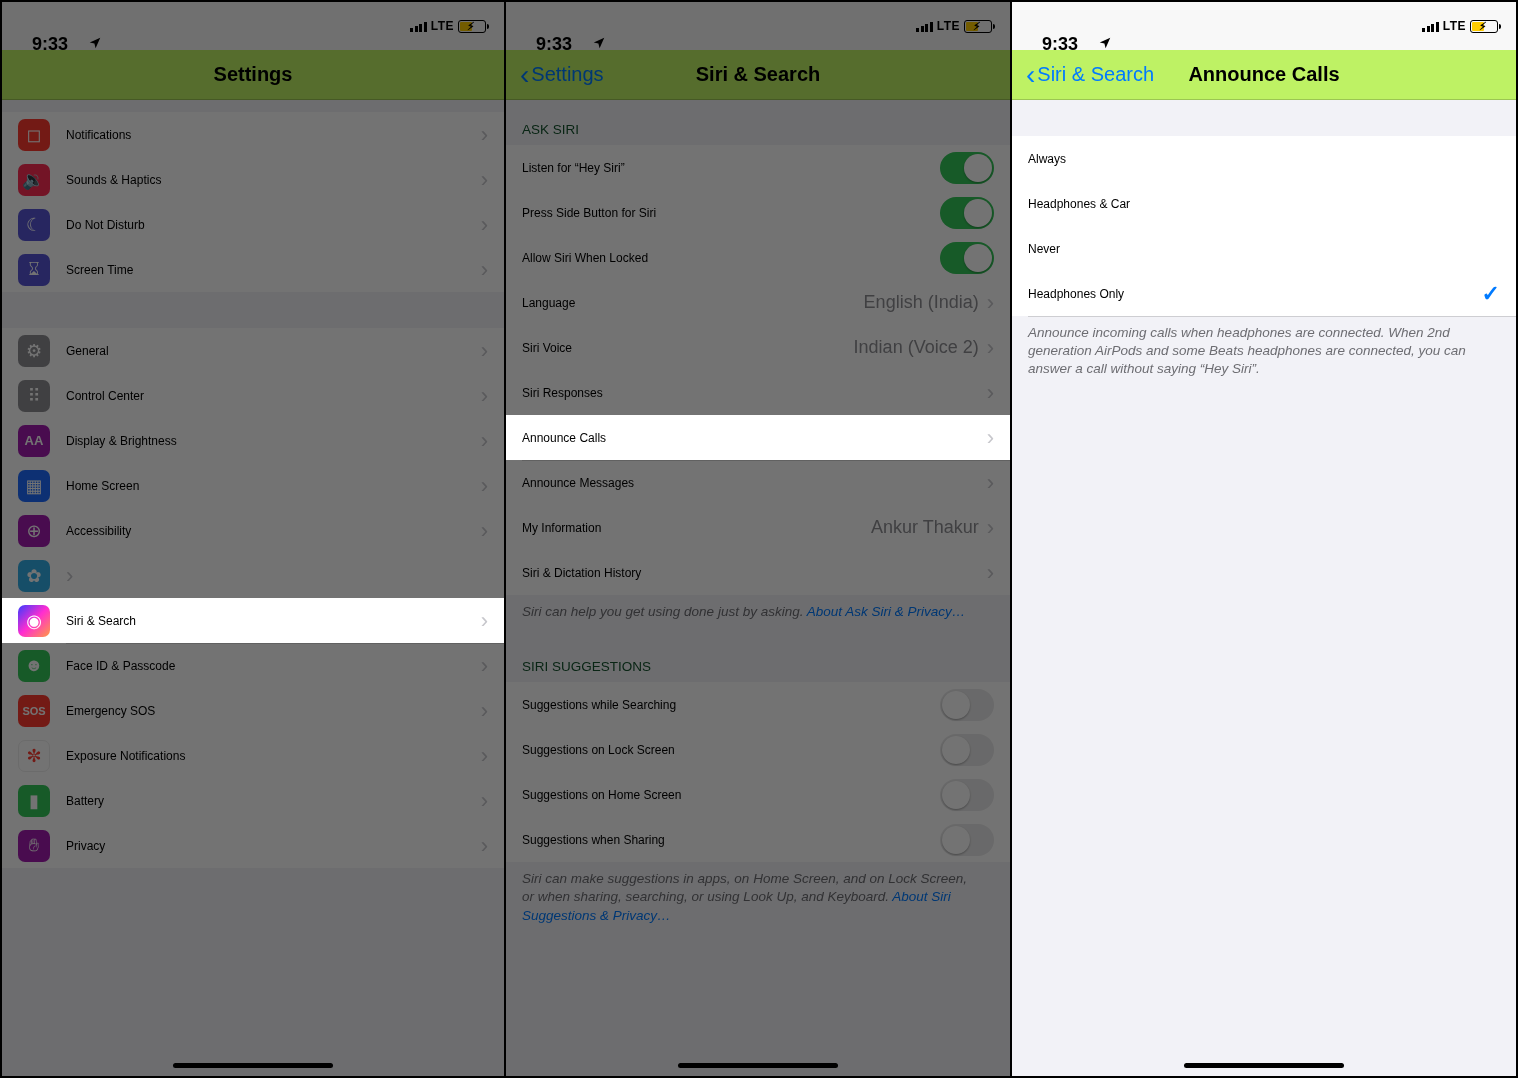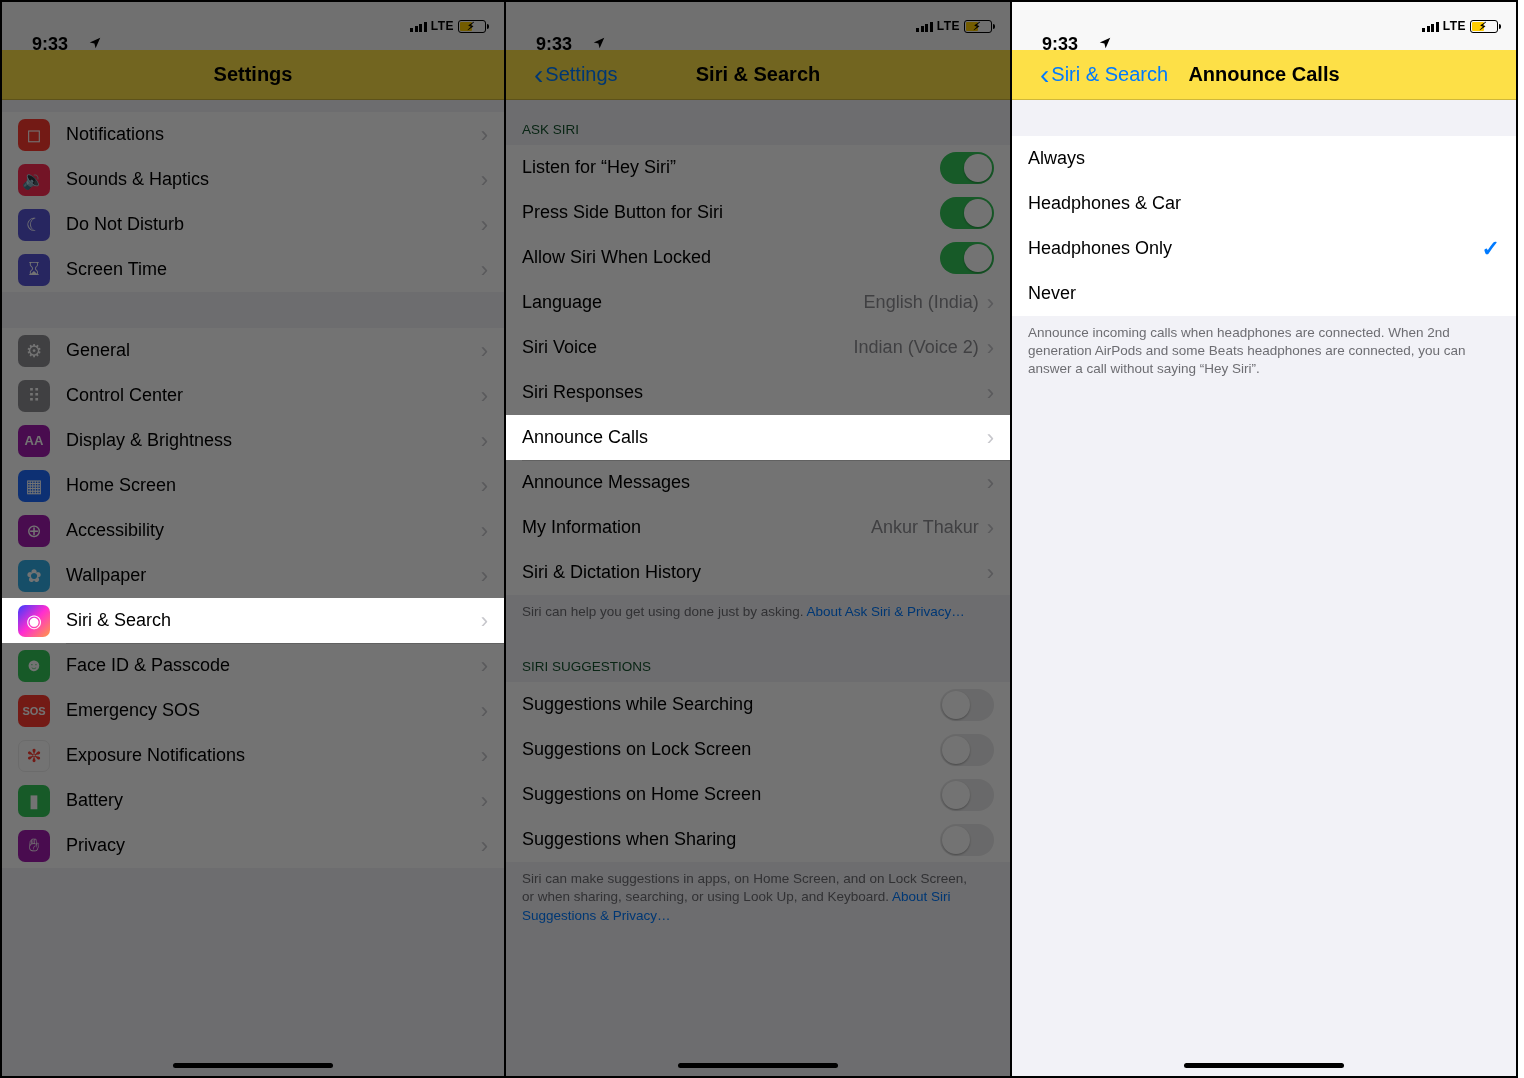--- a/index.html
+++ b/index.html
@@ -51,24 +51,24 @@
   .sig-bars span:nth-child(4){height:10px;}
   .lte { font-size:12px; font-weight:700; letter-spacing:0.5px;}
   .battery { width:28px; height:13px; border:1.5px solid #000; border-radius:3px; position:relative;}
   .battery::after{content:"";position:absolute;right:-4px;top:3px;width:2.5px;height:5px;background:#000;border-radius:0 2px 2px 0;}
   .bat-fill{position:absolute;left:1px;top:1px;bottom:1px;width:45%;background:#ffcc00;border-radius:1px;}
   .bolt{position:absolute;left:8px;top:-1px;font-size:11px;color:#000;}
   .nav-bar {
     height: 50px;
     display:flex;
     align-items:center;
-    background:#fde047;
+    background:#bef264;
     border-bottom:0.5px solid rgba(0,0,0,0.18);
     position: relative;
-    padding: 0 28px;
+    padding: 0 14px;
   }
   .nav-title-center{
     position:absolute; left:0; right:0; text-align:center;
     font-size:20px; font-weight:600;
   }
   .nav-back{
     display:flex; align-items:center; gap:2px;
     color:#007aff; font-size:20px; z-index:2;
   }
   .nav-back .chev{ font-size:28px; line-height:1; font-weight:300;}
@@ -90,37 +90,37 @@
   .row .divider{
     position:absolute; left:64px; right:0; bottom:0;
     height:0.5px; background: rgba(0,0,0,0.15);
   }
   .row.noicon .divider{ left:16px;}
   .icon-box{
     width:32px; height:32px; border-radius:7px;
     display:flex; align-items:center; justify-content:center;
     margin-right:16px; flex-shrink:0; color:#fff; font-size:18px;
   }
-  .row-label{ font-size:18px; flex:1 1 auto;}
+  .row-label{ font-size:12px; flex:1 1 auto;}
   .chevron{ color:#c7c7cc; font-size:22px; font-weight:300;}
   .row-value{ color:#8e8e93; font-size:18px; margin-right:8px;}
   .toggle{
     width:54px; height:32px; border-radius:16px; position:relative;
   }
   .toggle.on{ background:#34c759;}
   .toggle.off{ background:#e9e9ea;}
   .toggle .knob{
     position:absolute; top:2px; width:28px; height:28px; border-radius:50%;
     background:#fff; box-shadow:0 1px 2px rgba(0,0,0,0.3);
   }
   .toggle.on .knob{ right:2px;}
   .toggle.off .knob{ left:2px;}
   .footer-text{
     padding:8px 30px 16px 16px;
-    font-size:13.5px; color:#6d6d72; line-height:1.35;
+    font-size:13.5px; color:#6d6d72; line-height:1.35;font-style:italic;
   }
   .footer-text a{ color:#007aff; text-decoration:none;}
   .check{
     color:#007aff; font-size:22px; font-weight:600;
   }
   .highlight-row {
     position: relative;
     z-index: 60;
   }
   .home-indicator{
@@ -226,21 +226,20 @@
         <div class="divider"></div>
       </div>
       <div class="row">
         <div class="icon-box ic-blue">⊕</div>
         <div class="row-label">Accessibility</div>
         <div class="chevron">›</div>
         <div class="divider"></div>
       </div>
       <div class="row">
         <div class="icon-box ic-teal">✿</div>
-        <div class="row-label">Wallpaper</div>
         <div class="chevron">›</div>
         <div class="divider"></div>
       </div>
       <div class="row highlight-row" style="background:#fff;">
         <div class="icon-box ic-siri">◉</div>
         <div class="row-label">Siri &amp; Search</div>
         <div class="chevron">›</div>
         <div class="divider"></div>
       </div>
       <div class="row">
@@ -456,24 +455,24 @@
     <div class="group">
       <div class="row noicon">
         <div class="row-label">Always</div>
         <div class="divider"></div>
       </div>
       <div class="row noicon">
         <div class="row-label">Headphones &amp; Car</div>
         <div class="divider"></div>
       </div>
       <div class="row noicon">
+        <div class="row-label">Never</div>
+      </div>
+      <div class="row noicon">
         <div class="row-label">Headphones Only</div>
         <div class="check">✓</div>
         <div class="divider"></div>
       </div>
-      <div class="row noicon">
-        <div class="row-label">Never</div>
-      </div>
     </div>
     <div class="footer-text">Announce incoming calls when headphones are connected. When 2nd generation AirPods and some Beats headphones are connected, you can answer a call without saying “Hey Siri”.</div>
   </div>
   <div class="home-indicator"></div>
 </div>
 
 </body></html>

